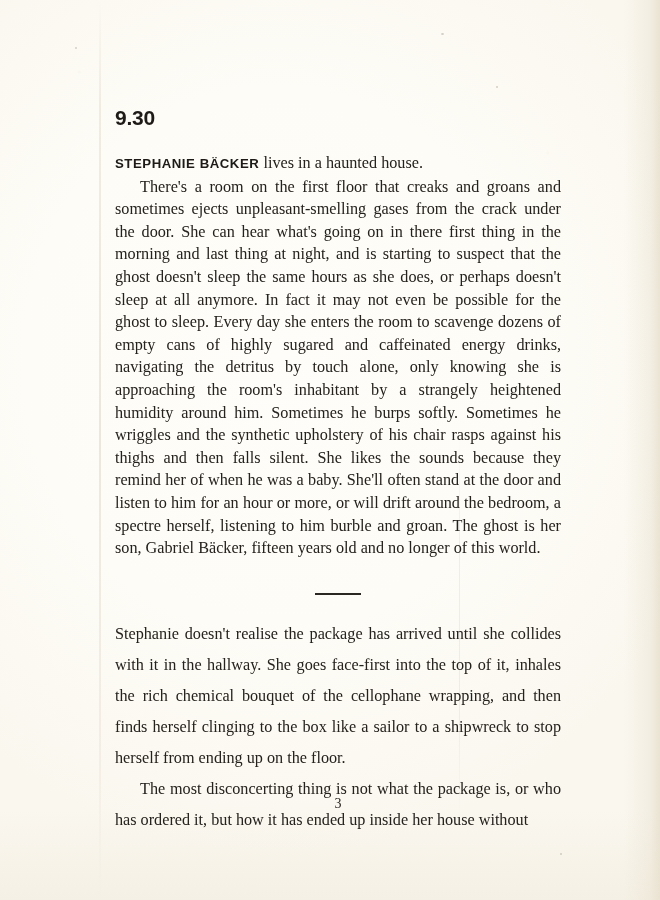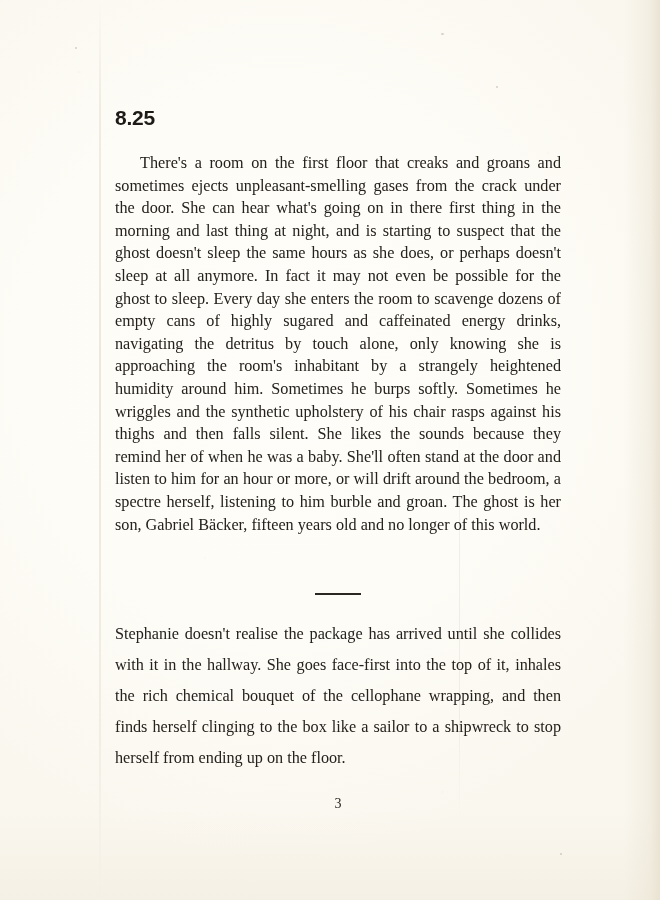--- a/index.html
+++ b/index.html
@@ -161,29 +161,31 @@
 <div class="crease-right"></div>
 <div class="edge-right"></div>
 <div class="edge-bottom"></div>
 <div class="speck" style="left:441px;top:33px;width:3px;height:2px;"></div>
 <div class="speck" style="left:496px;top:86px;width:2px;height:2px;"></div>
 <div class="speck" style="left:75px;top:47px;width:2px;height:2px;"></div>
 <div class="speck" style="left:560px;top:853px;width:2px;height:2px;"></div>
 
 <div class="text-block">
 
-  <div class="chapter-number">8.25</div>
+  <div class="chapter-number">9.30</div>
 
   <div class="prose">
+    <p class="no-indent"><span class="opening-caps">STEPHANIE BÄCKER</span><span> lives in a haunted house.</span></p>
     <p>There's a room on the first floor that creaks and groans and sometimes ejects unpleasant-smelling gases from the crack under the door. She can hear what's going on in there first thing in the morning and last thing at night, and is starting to suspect that the ghost doesn't sleep the same hours as she does, or perhaps doesn't sleep at all anymore. In fact it may not even be possible for the ghost to sleep. Every day she enters the room to scavenge dozens of empty cans of highly sugared and caffeinated energy drinks, navigating the detritus by touch alone, only knowing she is approaching the room's inhabitant by a strangely heightened humidity around him. Sometimes he burps softly. Sometimes he wriggles and the synthetic upholstery of his chair rasps against his thighs and then falls silent. She likes the sounds because they remind her of when he was a baby. She'll often stand at the door and listen to him for an hour or more, or will drift around the bedroom, a spectre herself, listening to him burble and groan. The ghost is her son, Gabriel Bäcker, fifteen years old and no longer of this world.</p>
   </div>
 
   <div class="section-break">
     <div class="rule"></div>
   </div>
 
   <div class="prose-2">
     <p class="no-indent">Stephanie doesn't realise the package has arrived until she collides with it in the hallway. She goes face-first into the top of it, inhales the rich chemical bouquet of the cellophane wrapping, and then finds herself clinging to the box like a sailor to a shipwreck to stop herself from ending up on the floor.</p>
+    <p>The most disconcerting thing is not what the package is, or who has ordered it, but how it has ended up inside her house without</p>
   </div>
 
   <div class="folio">3</div>
 
 </div>
 
 </body></html>

